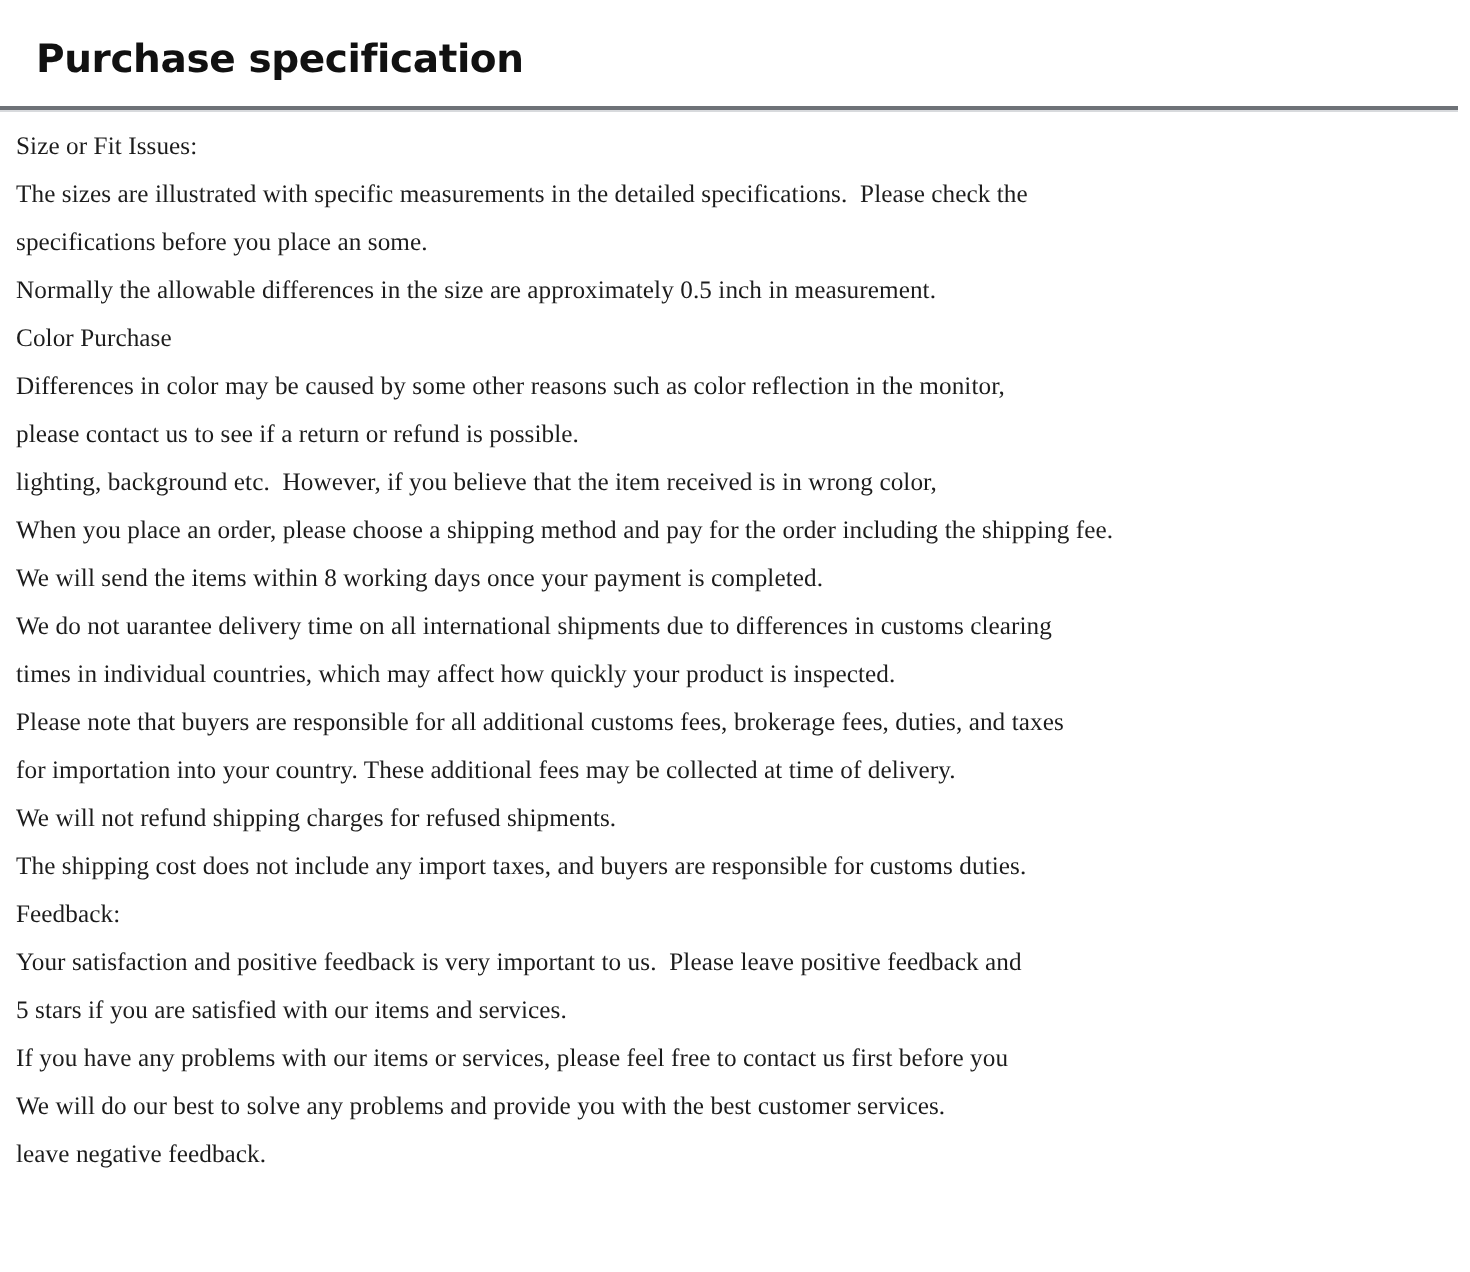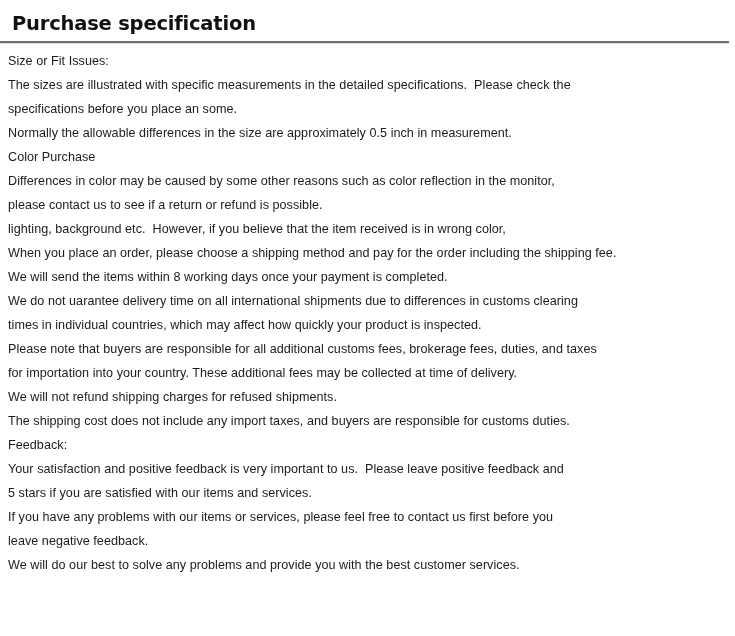--- a/index.html
+++ b/index.html
@@ -21,38 +21,38 @@
     background: #ffffff;
     box-sizing: border-box;
   }
   .doc-title {
     font-family: "DejaVu Sans", sans-serif;
     font-weight: bold;
     font-size: 19.5px;
     letter-spacing: -0.2px;
     color: #111111;
     padding: 7px 0 0 8px;
-    margin: 4px;
+    margin: 10px;
     line-height: 26px;
     white-space: nowrap;
   }
   .title-rule {
     height: 0;
     margin: 3px 0 0 0;
     border: 0;
     border-top: 2px solid #6e7277;
     border-bottom: 1px solid #d8dadd;
     width: 729px;
   }
   .body-text {
     padding: 5px 0 0 8px;
     margin: 0;
   }
   .line {
-    font-family: Liberation Sans, sans-serif;
+    font-family: Liberation Serif, serif;
     font-size: 12.6px;
     line-height: 24px;
     height: 24px;
     color: #1c1c1c;
     white-space: pre;
     letter-spacing: 0.04px;
     overflow: hidden;
   }
 </style>
 </head>
@@ -78,17 +78,17 @@
       <div class="line">We do not uarantee delivery time on all international shipments due to differences in customs clearing</div>
       <div class="line">times in individual countries, which may affect how quickly your product is inspected.</div>
       <div class="line">Please note that buyers are responsible for all additional customs fees, brokerage fees, duties, and taxes</div>
       <div class="line">for importation into your country. These additional fees may be collected at time of delivery.</div>
       <div class="line">We will not refund shipping charges for refused shipments.</div>
       <div class="line">The shipping cost does not include any import taxes, and buyers are responsible for customs duties.</div>
       <div class="line">Feedback:</div>
       <div class="line">Your satisfaction and positive feedback is very important to us.  Please leave positive feedback and</div>
       <div class="line">5 stars if you are satisfied with our items and services.</div>
       <div class="line">If you have any problems with our items or services, please feel free to contact us first before you</div>
+      <div class="line">We will do our best to solve any problems and provide you with the best customer services.</div>
       <div class="line">leave negative feedback.</div>
-      <div class="line">We will do our best to solve any problems and provide you with the best customer services.</div>
     </div>
 
 </div>
 
 </body></html>

